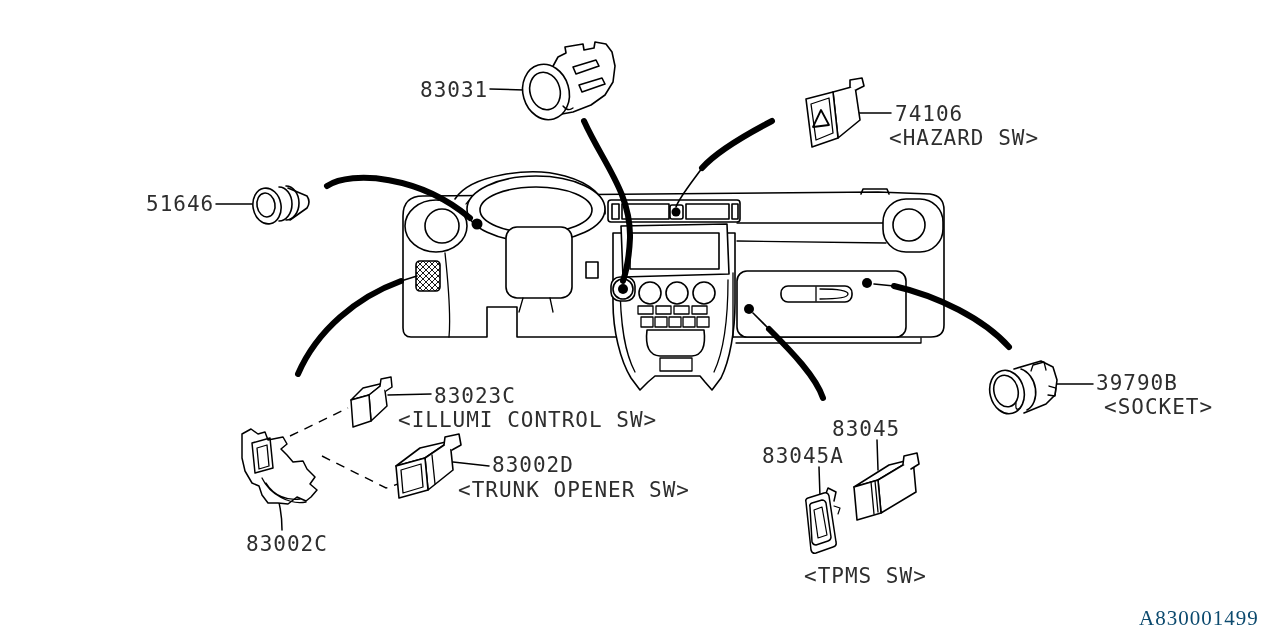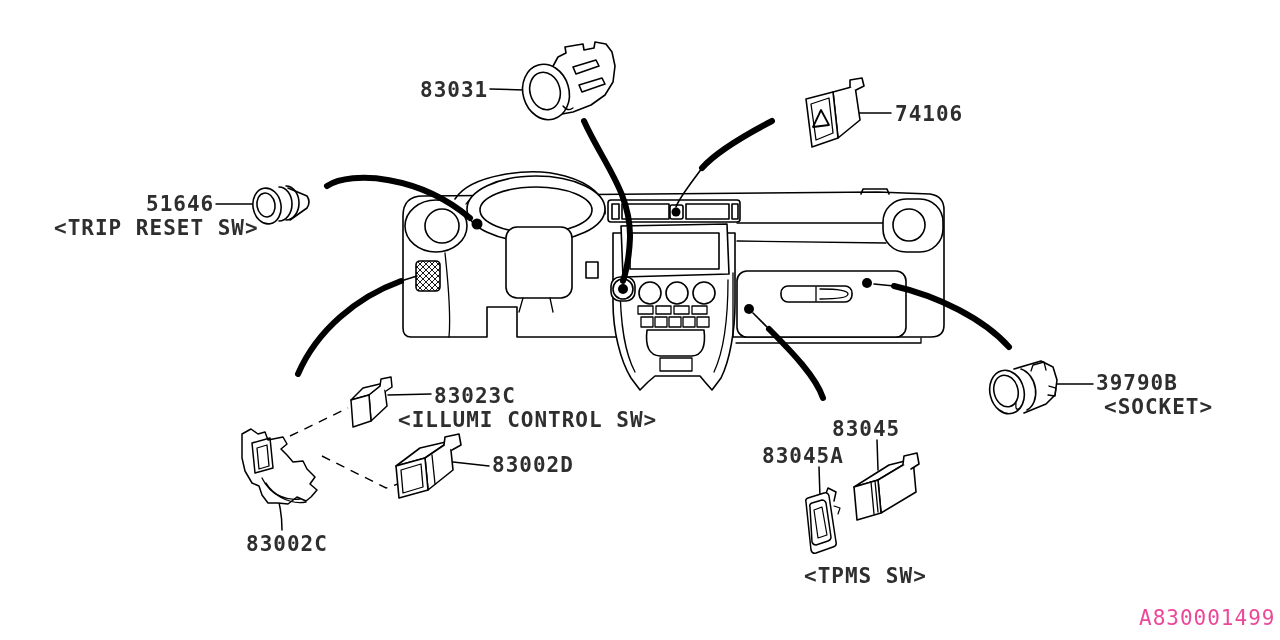--- a/index.html
+++ b/index.html
@@ -3,23 +3,23 @@
 <meta charset="utf-8">
 <style>
   html,body{margin:0;padding:0;background:#fff;}
   .stage{
     position:relative;width:1280px;height:640px;background:#fff;overflow:hidden;
     font-family:"DejaVu Sans Mono","Liberation Mono",monospace;
   }
   .stage svg{position:absolute;left:0;top:0;}
   .lbl{
     position:absolute;color:#2e2e2e;font-size:21px;line-height:22px;
-    letter-spacing:1px;white-space:pre;font-weight:700;
+    letter-spacing:1px;white-space:pre;font-weight:400;
   }
-  .diag-id{position:absolute;color:#ec4899;font-size:21px;letter-spacing:1px;white-space:pre;}
+  .diag-id{position:absolute;color:#0c4a6e;font-size:21px;letter-spacing:1px;white-space:pre;font-family:Liberation Serif, serif;}
 </style>
 </head>
 <body>
 
 <div class="stage">
 
 <svg width="1280" height="640" viewBox="0 0 1280 640">
   <defs>
     <pattern id="xhatch" width="6" height="6" patternUnits="userSpaceOnUse">
       <path d="M0,0 L6,6 M6,0 L0,6" stroke="#000" stroke-width="0.9" fill="none"></path>
@@ -202,28 +202,29 @@
     <path d="M1021,369 A17,22 -14 0 1 1027,410" fill="none"></path>
     <ellipse cx="1007" cy="392" rx="17" ry="22" transform="rotate(-14 1007 392)"></ellipse>
     <ellipse cx="1006" cy="391" rx="12" ry="16" transform="rotate(-14 1006 391)" fill="none"></ellipse>
     <path fill="none" stroke-width="1.3" d="M1020,408 Q1015,412 1016,403"></path>
   </g>
 </svg>
 
 <div class="lbl" style="left:420px;top:79px">83031</div>
 
 <div class="lbl" style="left:895px;top:103px">74106</div>
+<div class="lbl" style="left:889px;top:127px">&lt;HAZARD SW&gt;</div>
 
 <div class="lbl" style="left:146px;top:193px">51646</div>
-<div class="lbl" style="left:54px;top:217px">&lt;TRIP RESET SW&gt;</div>
 
 <div class="lbl" style="left:434px;top:385px">83023C</div>
 <div class="lbl" style="left:398px;top:409px">&lt;ILLUMI CONTROL SW&gt;</div>
 
 <div class="lbl" style="left:492px;top:454px">83002D</div>
+<div class="lbl" style="left:458px;top:479px">&lt;TRUNK OPENER SW&gt;</div>
 
 <div class="lbl" style="left:246px;top:533px">83002C</div>
 
 <div class="lbl" style="left:832px;top:418px">83045</div>
 <div class="lbl" style="left:762px;top:445px">83045A</div>
 <div class="lbl" style="left:804px;top:565px">&lt;TPMS SW&gt;</div>
 
 <div class="lbl" style="left:1096px;top:372px">39790B</div>
 <div class="lbl" style="left:1104px;top:396px">&lt;SOCKET&gt;</div>
 

